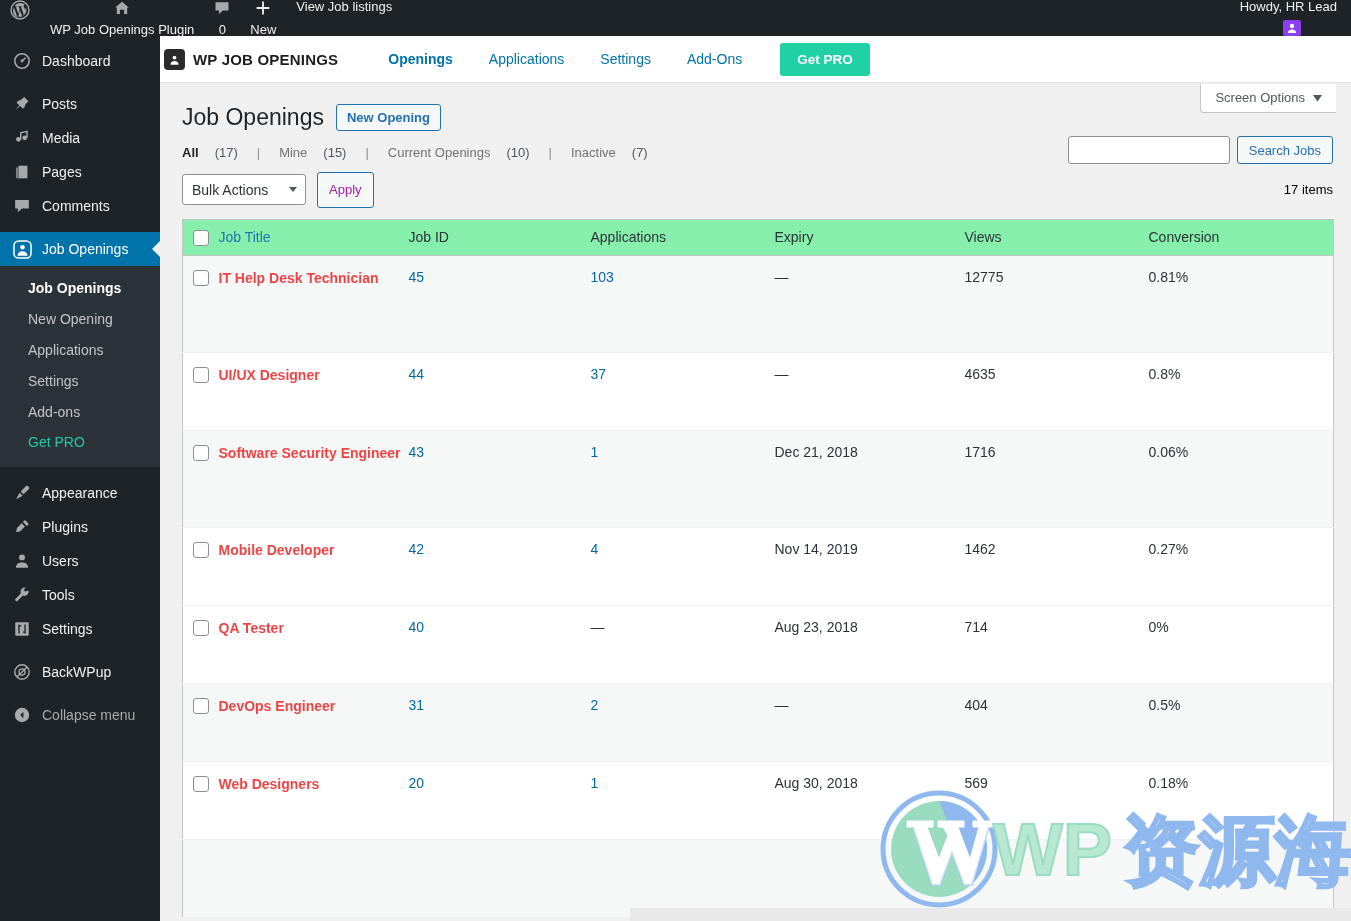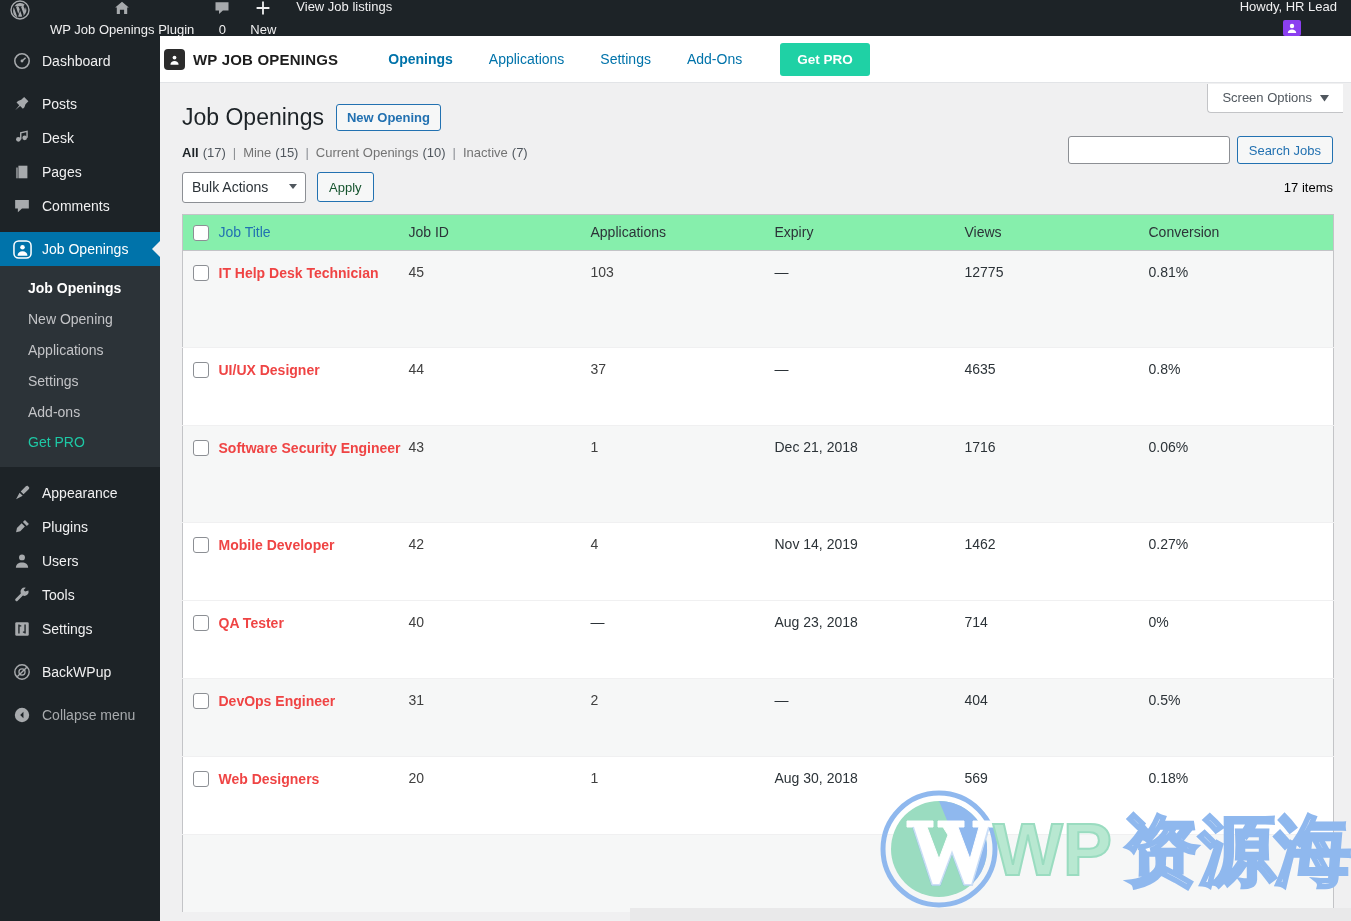--- a/index.html
+++ b/index.html
@@ -107,21 +107,21 @@
     margin-left: 38px;
     background: #1fd1a5; color: #ffffff;
     font-size: 13.5px; font-weight: bold;
     border: none; border-radius: 3px;
     padding: 9px 17px; cursor: pointer;
     font-family: "Liberation Sans", sans-serif;
   }
 
   
   #screen-opt {
-    position: absolute; right: 8px; top: 48px;
+    position: absolute; right: 15px; top: 48px;
     background: #fff;
     border: 1px solid #c3c4c7; border-top: none;
     border-right: none;
     border-radius: 0 0 0 4px;
     padding: 6px 14px 7px 14px;
     font-size: 13px; color: #50575e;
     display: flex; align-items: flex-start; gap: 8px;
   }
 
   
@@ -137,21 +137,21 @@
     background: #f6f7f7; color: #2271b1;
     border: 1px solid #2271b1; border-radius: 3px;
     font-size: 13px; font-weight: bold;
     padding: 5px 10px; cursor: pointer;
     font-family: "Liberation Sans", sans-serif;
   }
 
   .subsubsub {
     margin-top: 12px;
     font-size: 13px; color: #50575e;
-    display: flex; align-items: flex-start; gap: 0;
+    display: flex; align-items: flex-start; gap: 12px;
   }
   .subsubsub a { color: #737373; text-decoration: none; }
   .subsubsub .cur a { color: #1d2327; font-weight: bold; }
   .subsubsub .cnt { color: #50575e; }
   .subsubsub .bar { color: #8c8f94; margin: 0 7px; }
 
   .search-area {
     position: absolute; right: 18px; top: 53px;
     display: flex; align-items: stretch; gap: 7px;
   }
@@ -182,23 +182,23 @@
   }
   .bulk-select .chev {
     position: absolute; right: 8px; top: 50%; margin-top: -3px;
     width: 0; height: 0;
     border-left: 4.5px solid transparent;
     border-right: 4.5px solid transparent;
     border-top: 5.5px solid #50575e;
   }
   .apply-btn {
     margin-left: 11px;
-    background: #f6f7f7; color: #14532d;
+    background: #f6f7f7; color: #a21caf;
     border: 1px solid #2271b1; border-radius: 3px;
-    font-size: 13px; padding: 0 11px; height: 30px; cursor: pointer;
+    font-size: 13px; padding: 0 11px; height: 36px; cursor: pointer;
     font-family: "Liberation Sans", sans-serif;
   }
   .items-count {
     margin-left: auto; font-size: 13px; color: #000000;
   }
 
   
   table.wp-list {
     width: 1151px; margin-top: 11px;
     border-collapse: collapse;
@@ -233,21 +233,21 @@
     border-top: 1px solid #f0f0f1;
   }
   table.wp-list tbody tr.alt td { background: #f6f7f7; }
   table.wp-list tbody tr td.col-cb { padding-left: 10px; }
   table.wp-list tbody tr { height: 78px; }
   table.wp-list tbody tr.tall { height: 97px; }
   .row-title {
     color: #ef4444; font-weight: bold; text-decoration: none;
     font-size: 14px; line-height: 1.35; display: inline-block;
   }
-  .lnk { color: #404040; text-decoration: none; }
+  .lnk { color: #0369a1; text-decoration: none; }
   .dash { color: #2c3338; }
 
   input.cb {
     -webkit-appearance: none; appearance: none;
     width: 16px; height: 16px;
     border: 1px solid #8c8f94; border-radius: 3px;
     background: #fff; vertical-align: top; margin-top: 1px;
     cursor: pointer;
   }
 
@@ -341,21 +341,21 @@
   </div>
 
   <div class="menu-item">
     <span class="mi-icon">
       <svg width="18" height="18" viewBox="0 0 20 20">
           <circle cx="6" cy="11.5" r="2.6" fill="currentColor"></circle>
           <path d="M8.6 11.5V4.2l7-1.6v7" stroke="currentColor" stroke-width="1.6" fill="none"></path>
           <circle cx="13" cy="9.8" r="2.6" fill="currentColor"></circle>
         </svg>
     </span>
-    <span class="mi-label">Desk</span>
+    <span class="mi-label">Media</span>
   </div>
 
   <div class="menu-item">
     <span class="mi-icon">
       <svg width="18" height="18" viewBox="0 0 20 20">
           <rect x="6" y="3" width="10" height="14" fill="currentColor"></rect>
           <rect x="3.3" y="5" width="2.2" height="12" fill="currentColor" opacity=".7"></rect>
         </svg>
     </span>
     <span class="mi-label">Pages</span>

